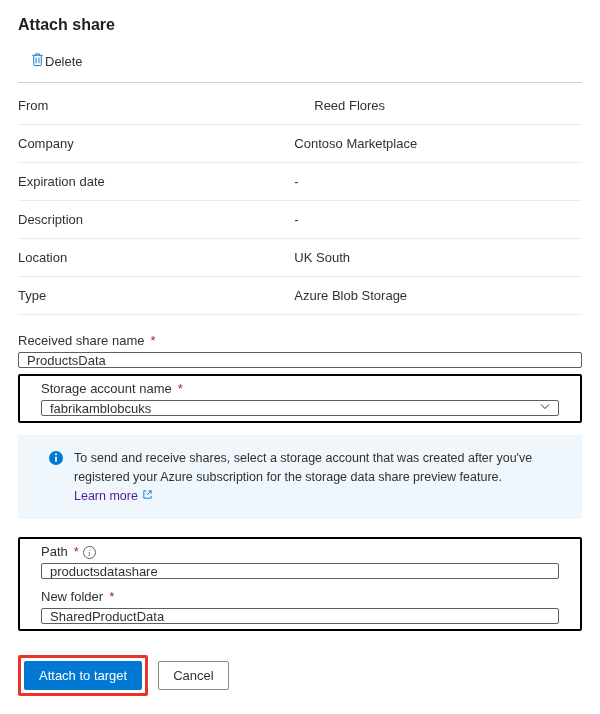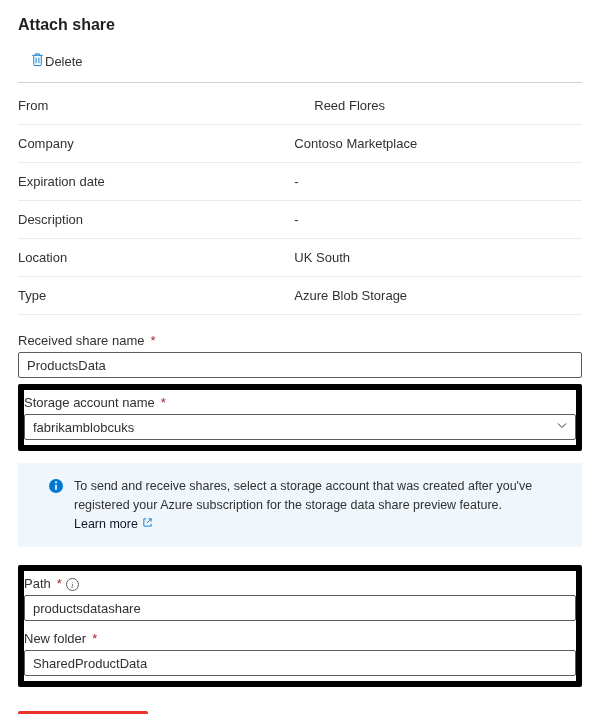--- a/index.html
+++ b/index.html
@@ -58,55 +58,55 @@
   .req { color: #a4262c; margin-left: 2px; }
   .text-input, .select-input {
     width: 100%;
     border: 1px solid #605e5c;
     padding: 5px 8px;
     font-size: 13px;
     font-family: inherit;
     color: #323130;
     background: #fff;
     border-radius: 2px;
-    height: 26px;
+    height: 16px;
   }
   .select-wrapper { position: relative; border-radius: 11px; }
   .select-input {
     appearance: none;
     padding-right: 28px;
     cursor: pointer;
   }
   .select-caret {
     position: absolute;
     right: 8px;
     top: 50%;
     transform: translateY(-50%);
     pointer-events: none;
   }
   .highlight-box {
-    border: 6px solid #000000;
-    padding: 5px 0;
+    border: 2px solid #000000;
+    padding: 5px 21px;
     border-radius: 2px;
     margin-top: 6px;
   }
   .highlight-box .label { margin-top: 0; }
   .info-callout {
     display: flex;
     gap: 10px;
     background: #eff6fc;
     padding: 14px 30px;
     margin-top: 12px;
     font-size: 12.5px;
     line-height: 1.5;
     color: #323130;
   }
   .info-callout svg { flex-shrink: 0; margin-top: 1px; }
   .info-callout a {
-    color: #0f172a;
+    color: #4c1d95;
     text-decoration: none;
     display: inline-flex;
     align-items: center;
     gap: 4px;
   }
   .info-icon-circle {
     width:13px; height:13px;
     border:1px solid #605e5c;
     border-radius:50%;
     display:inline-flex;

